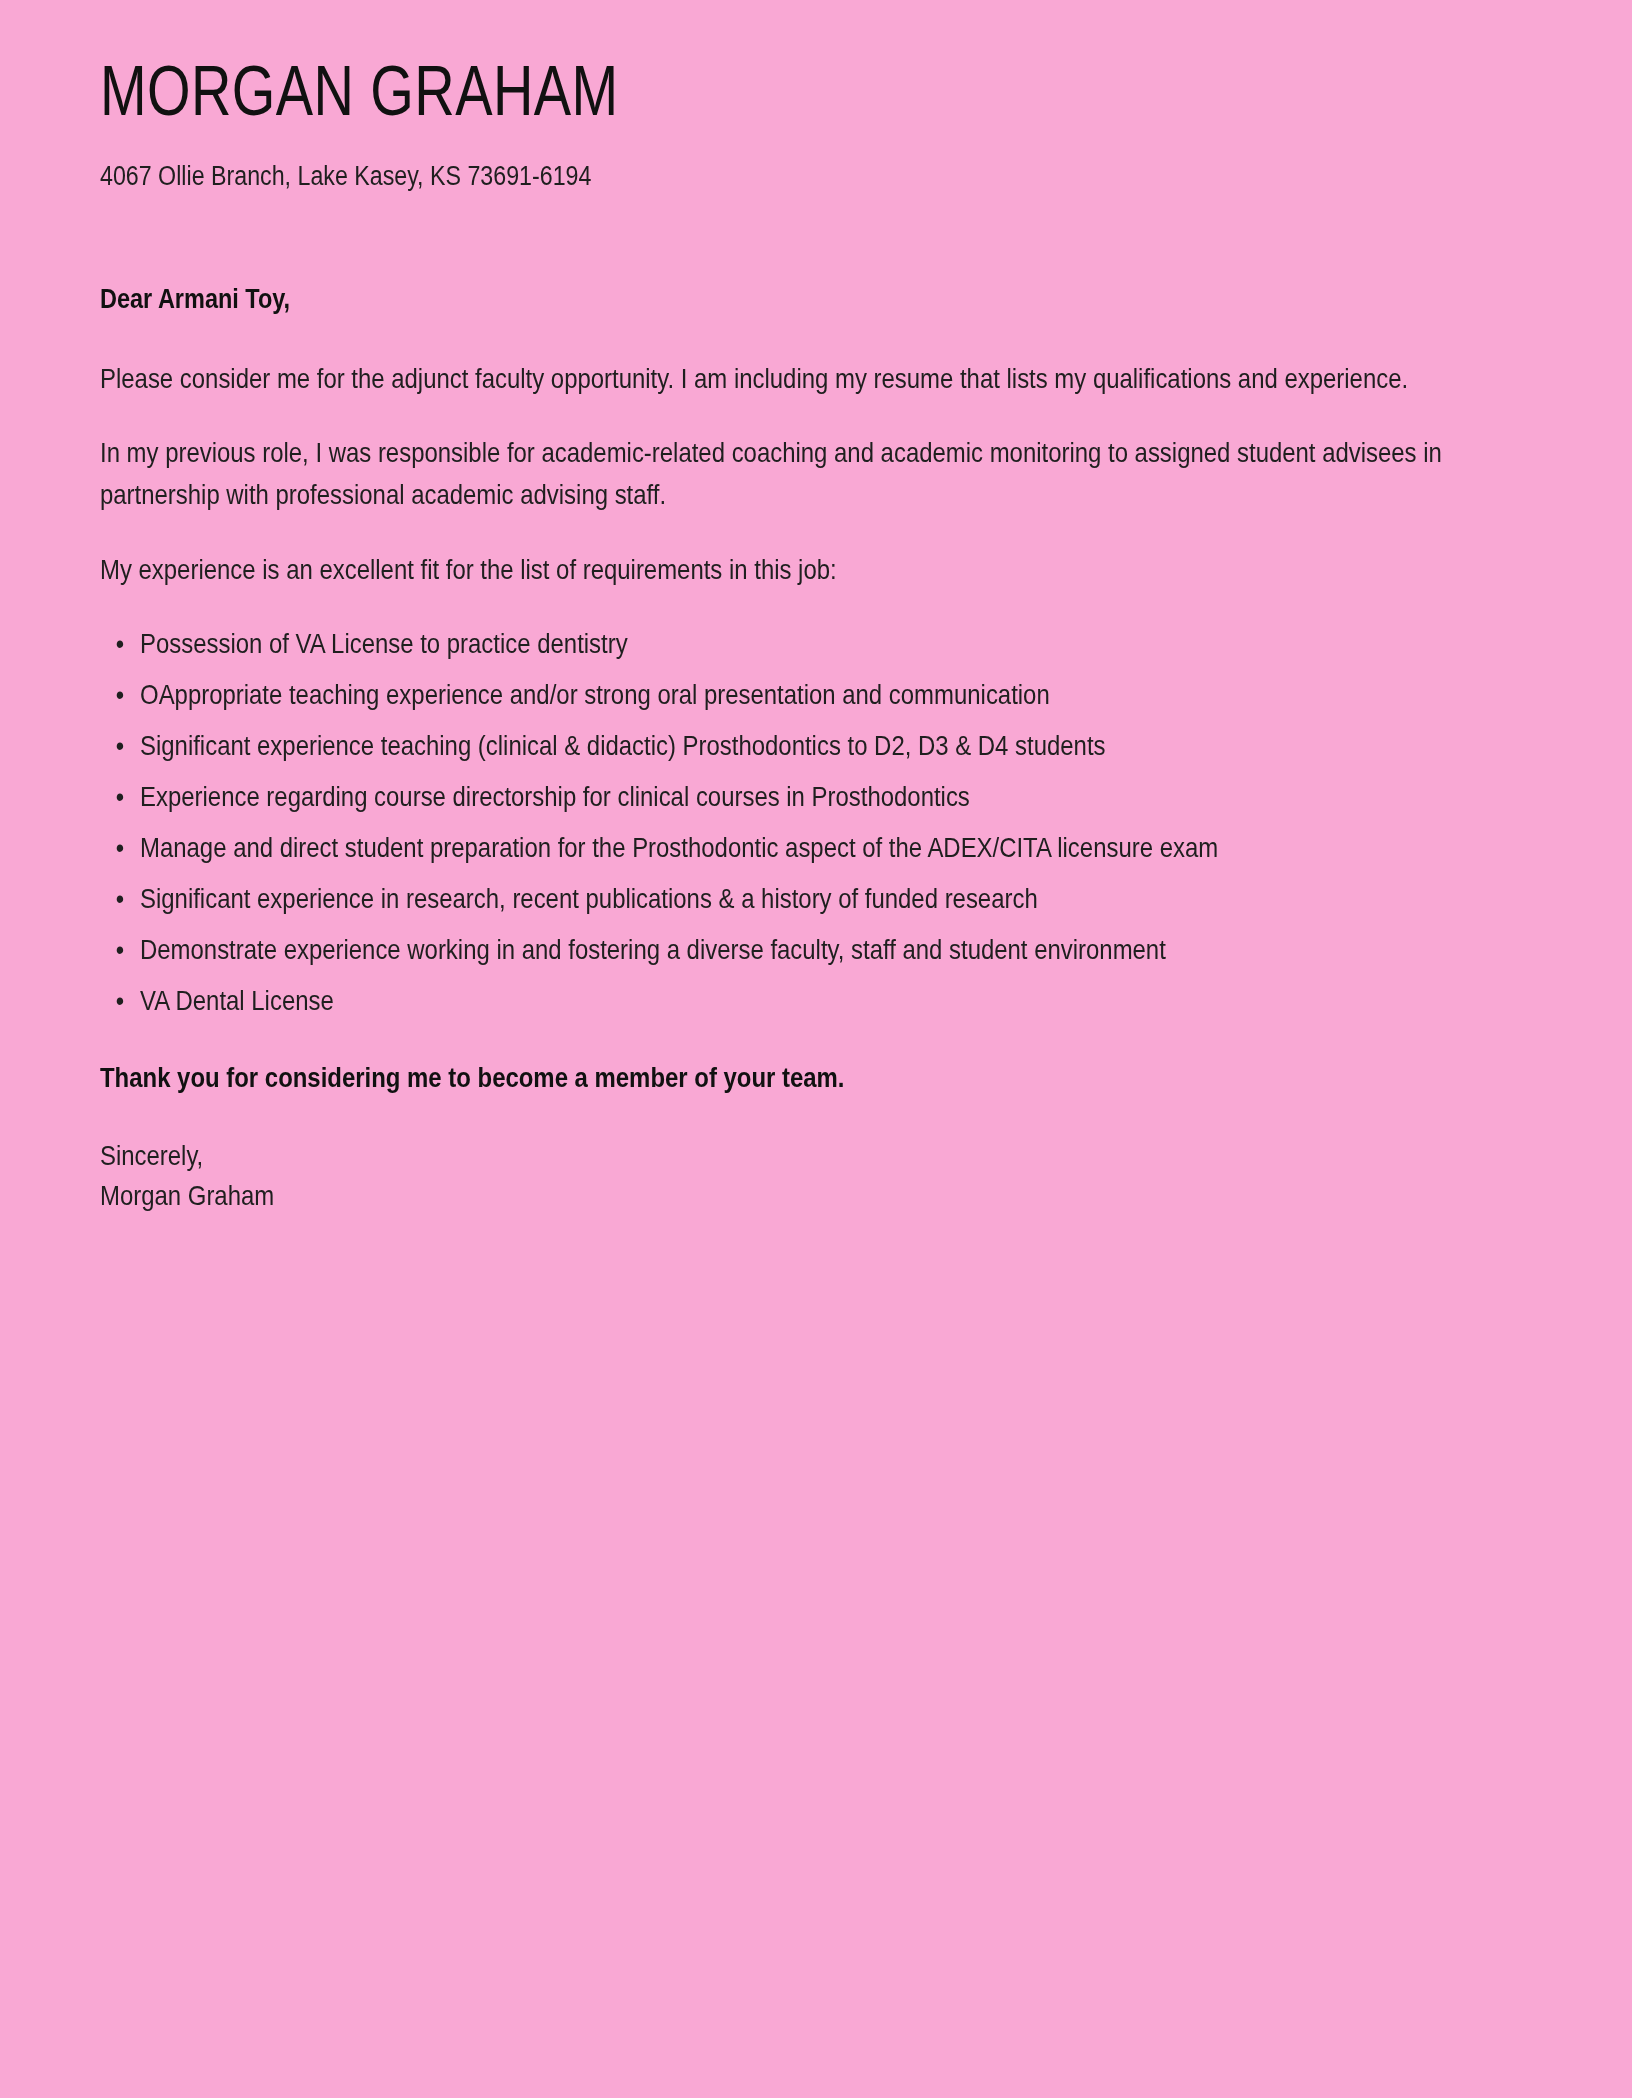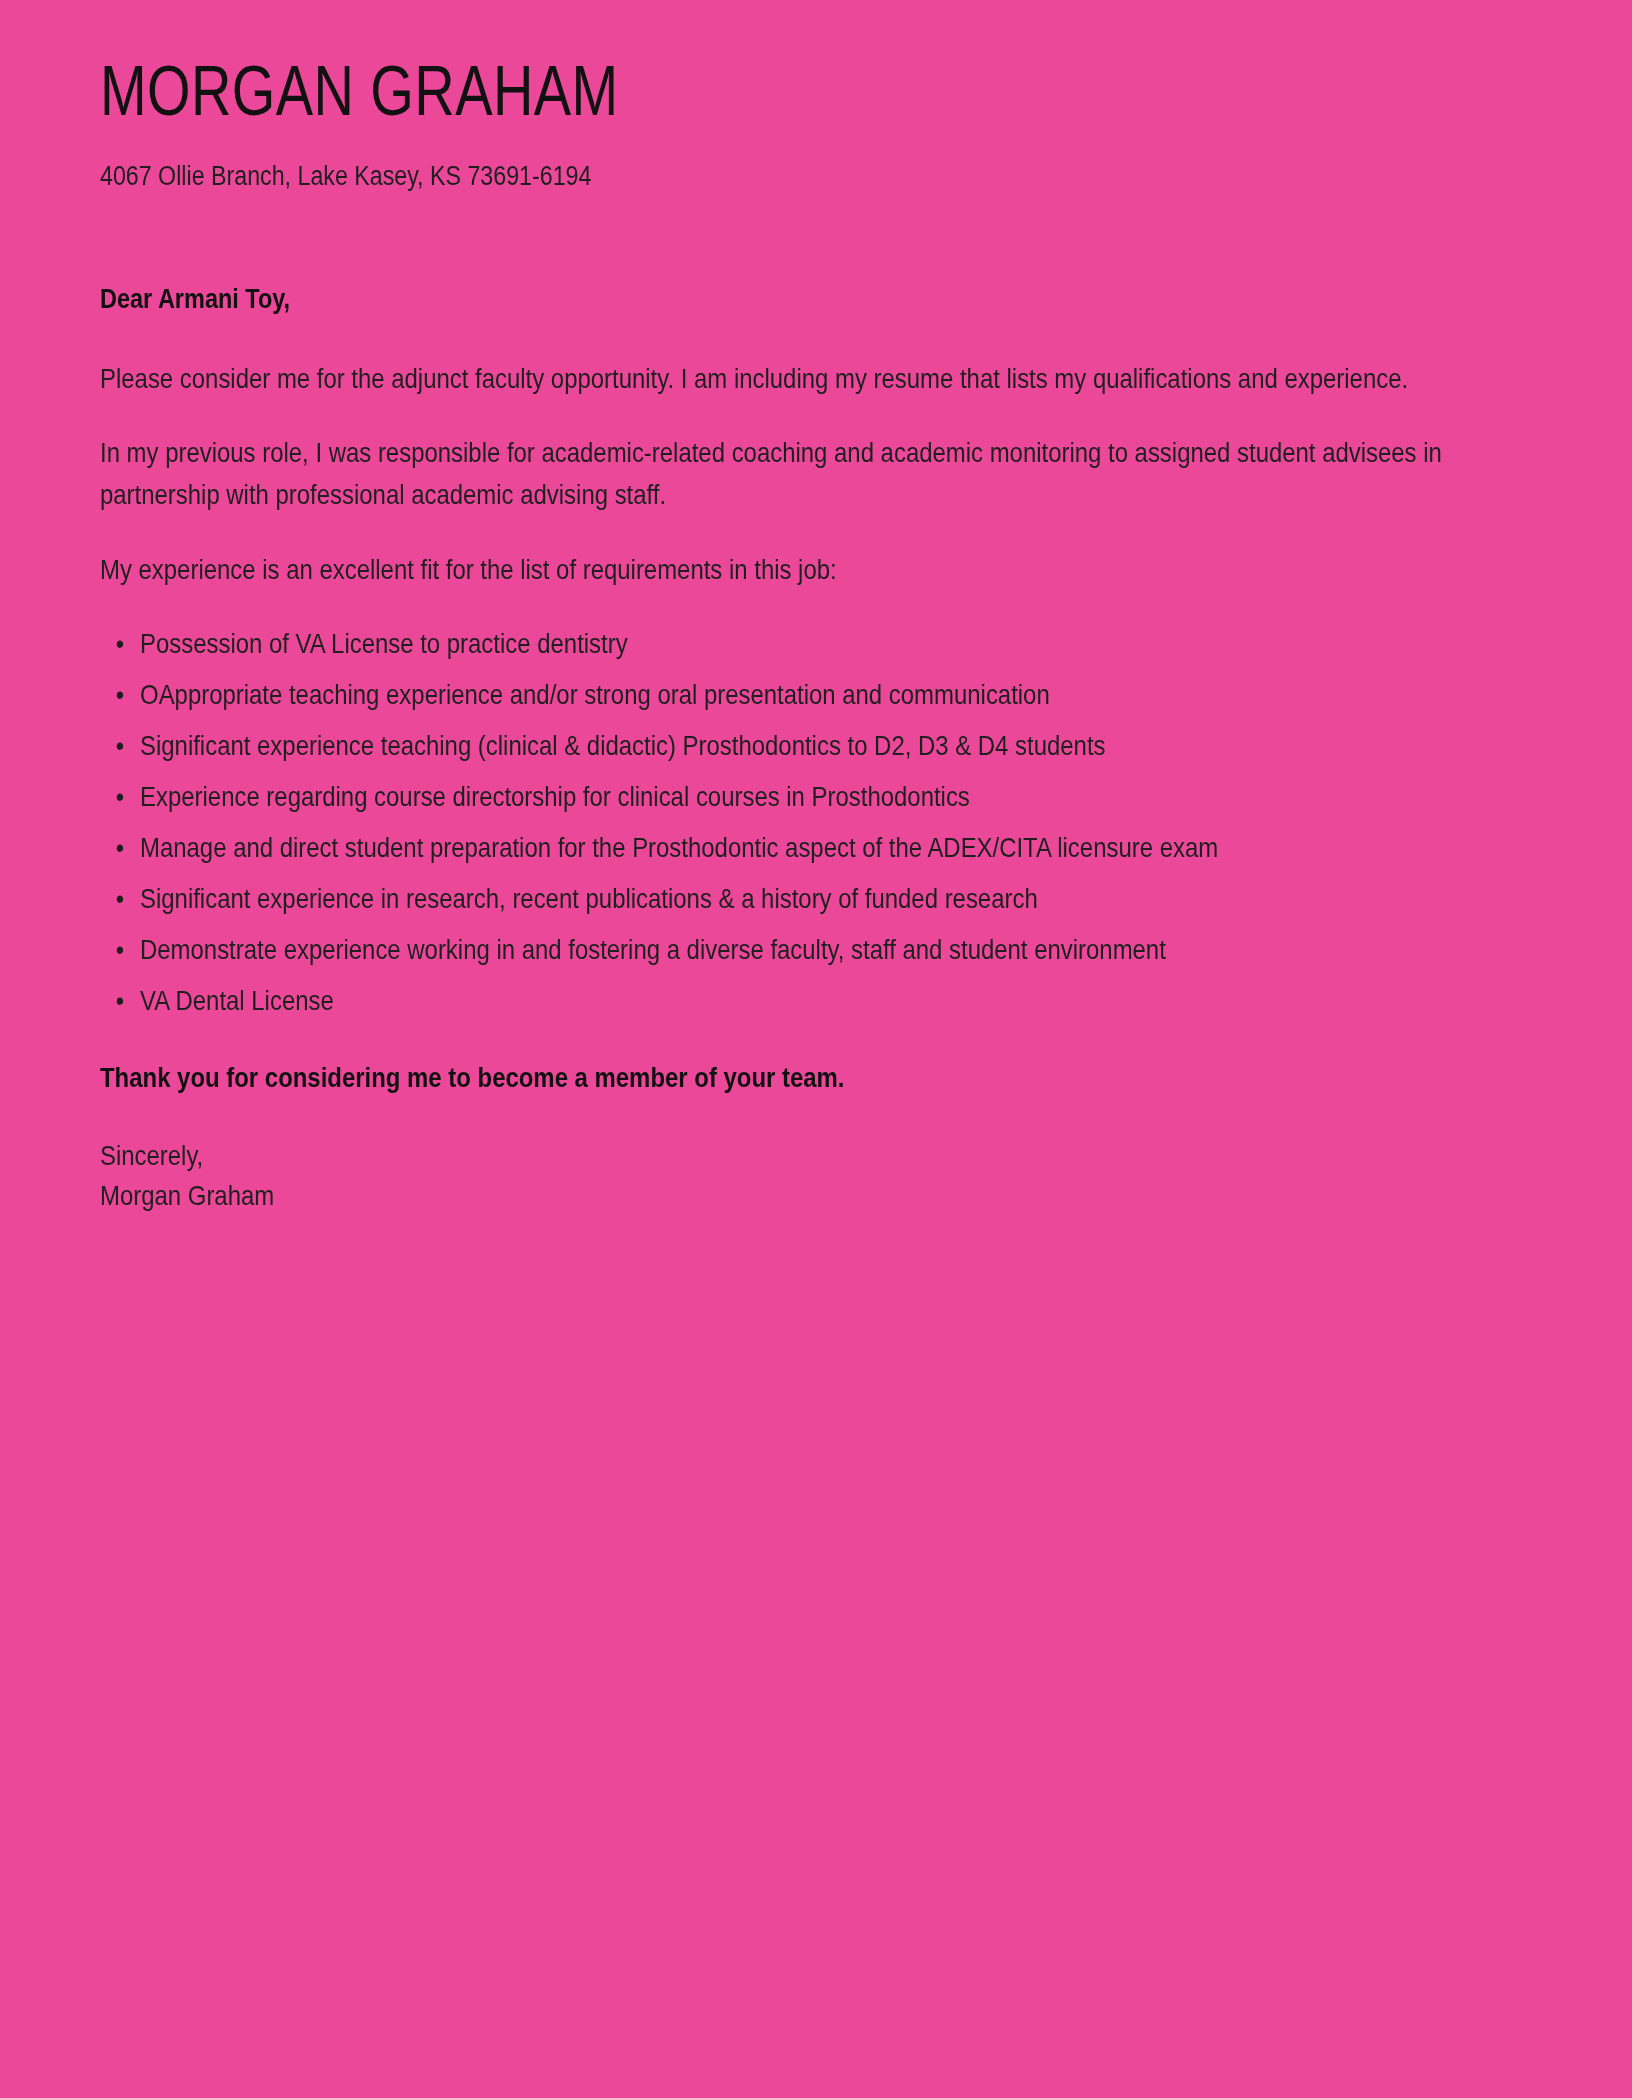--- a/index.html
+++ b/index.html
@@ -5,21 +5,21 @@
   html, body {
     margin: 0;
     padding: 0;
     background: #ffffff;
   }
 
   .page {
     position: relative;
     width: 1632px;
     height: 2098px;
-    background: #ec4899;
+    background: #f9a8d4;
     box-sizing: border-box;
     padding: 0;
     overflow: hidden;
     font-family: "Liberation Sans", "DejaVu Sans", sans-serif;
     color: #1a1a1a;
   }
 
   .content {
     position: absolute;
     left: 100px;

